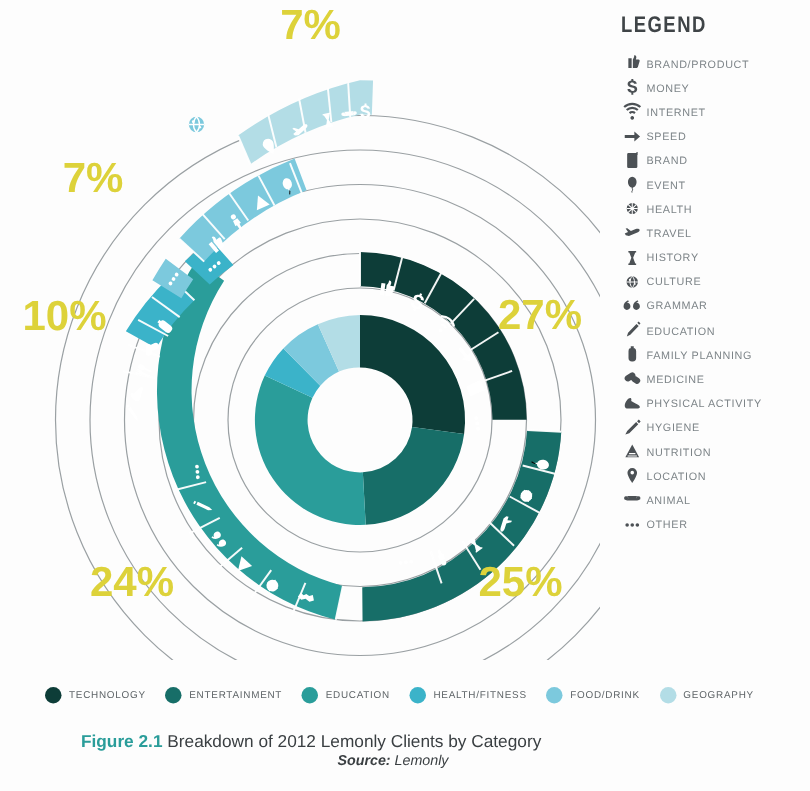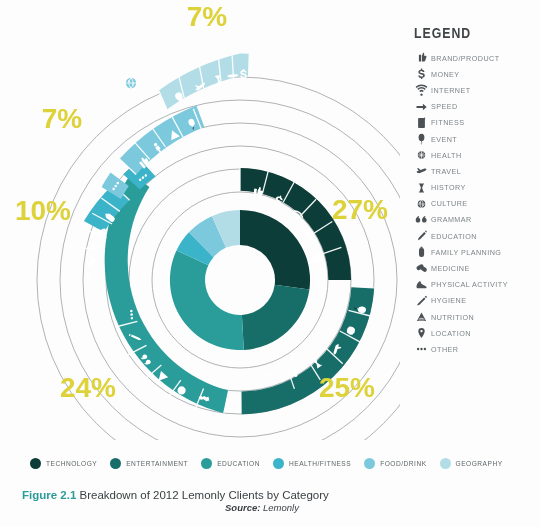--- a/index.html
+++ b/index.html
@@ -16,21 +16,21 @@
     background:#fdfdfd;
   }
   
   .chart-area {
     position:absolute; left:0; top:0; width:400px; height:440px;
   }
   .chart-area svg { display:block; }
 
   
   .legend {
-    position:absolute; left:412px; top:24px; width:128px;
+    position:absolute; left:412px; top:8px; width:128px;
   }
   .legend-title {
     font-family:"Liberation Sans Narrow","Liberation Sans", sans-serif;
     font-size:15px; font-weight:700; letter-spacing:1.2px;
     color:#3f4447; margin:0 0 9px 2px;
     transform:scaleX(0.82); transform-origin:left center;
   }
   .legend-list { list-style:none; margin:0; padding:0; }
   .legend-row {
     display:flex; align-items:center; height:16.2px;
@@ -52,21 +52,21 @@
     display:flex; align-items:center; padding-left:30px;
   }
   .ck-item { display:flex; align-items:center; margin-right:13px; }
   .ck-dot { width:11px; height:11px; border-radius:50%; margin-right:5px; flex:0 0 11px; }
   .ck-lbl { font-size:6.6px; letter-spacing:0.5px; color:#5f6568; white-space:nowrap; }
 
   
   .caption {
     position:absolute; left:22px; top:488px; width:480px;
   }
-  .cap-line1 { font-size:11.5px; color:#3a3f42; line-height:14px; }
+  .cap-line1 { font-size:11.5px; color:#3a3f42; line-height:14px;margin-left:32px; }
   .cap-fig { color:#2a9d9a; font-weight:700; }
   .cap-title { font-weight:400; }
   .cap-src { font-size:9.5px; font-style:italic; color:#3a3f42; line-height:12px;text-align:center; }
   .cap-src b { font-weight:700; font-style:italic; }
 
   .pct {
     font-family:"Liberation Sans Narrow","Liberation Sans", sans-serif;
     font-weight:700; fill:#ddd23a;
   }
 </style>
@@ -428,21 +428,21 @@
             </svg>
           </span>
           <span class="legend-lbl">SPEED</span>
         </li>
         <li class="legend-row">
           <span class="legend-ico">
             <svg width="15" height="14" viewBox="-7.5 -7 15 14">
               <use href="#ic-mobile" fill="currentColor"></use>
             </svg>
           </span>
-          <span class="legend-lbl">FITNESS</span>
+          <span class="legend-lbl">BRAND</span>
         </li>
         <li class="legend-row">
           <span class="legend-ico">
             <svg width="15" height="14" viewBox="-7.5 -7 15 14">
               <use href="#ic-balloon" fill="currentColor"></use>
             </svg>
           </span>
           <span class="legend-lbl">EVENT</span>
         </li>
         <li class="legend-row">
@@ -533,20 +533,28 @@
           </span>
           <span class="legend-lbl">NUTRITION</span>
         </li>
         <li class="legend-row">
           <span class="legend-ico">
             <svg width="15" height="14" viewBox="-7.5 -7 15 14">
               <use href="#ic-pin" fill="currentColor"></use>
             </svg>
           </span>
           <span class="legend-lbl">LOCATION</span>
+        </li>
+        <li class="legend-row">
+          <span class="legend-ico">
+            <svg width="15" height="14" viewBox="-7.5 -7 15 14">
+              <use href="#ic-bone" fill="currentColor"></use>
+            </svg>
+          </span>
+          <span class="legend-lbl">ANIMAL</span>
         </li>
         <li class="legend-row">
           <span class="legend-ico">
             <svg width="15" height="14" viewBox="-7.5 -7 15 14">
               <use href="#ic-dots" fill="currentColor"></use>
             </svg>
           </span>
           <span class="legend-lbl">OTHER</span>
         </li>
       </ul>

